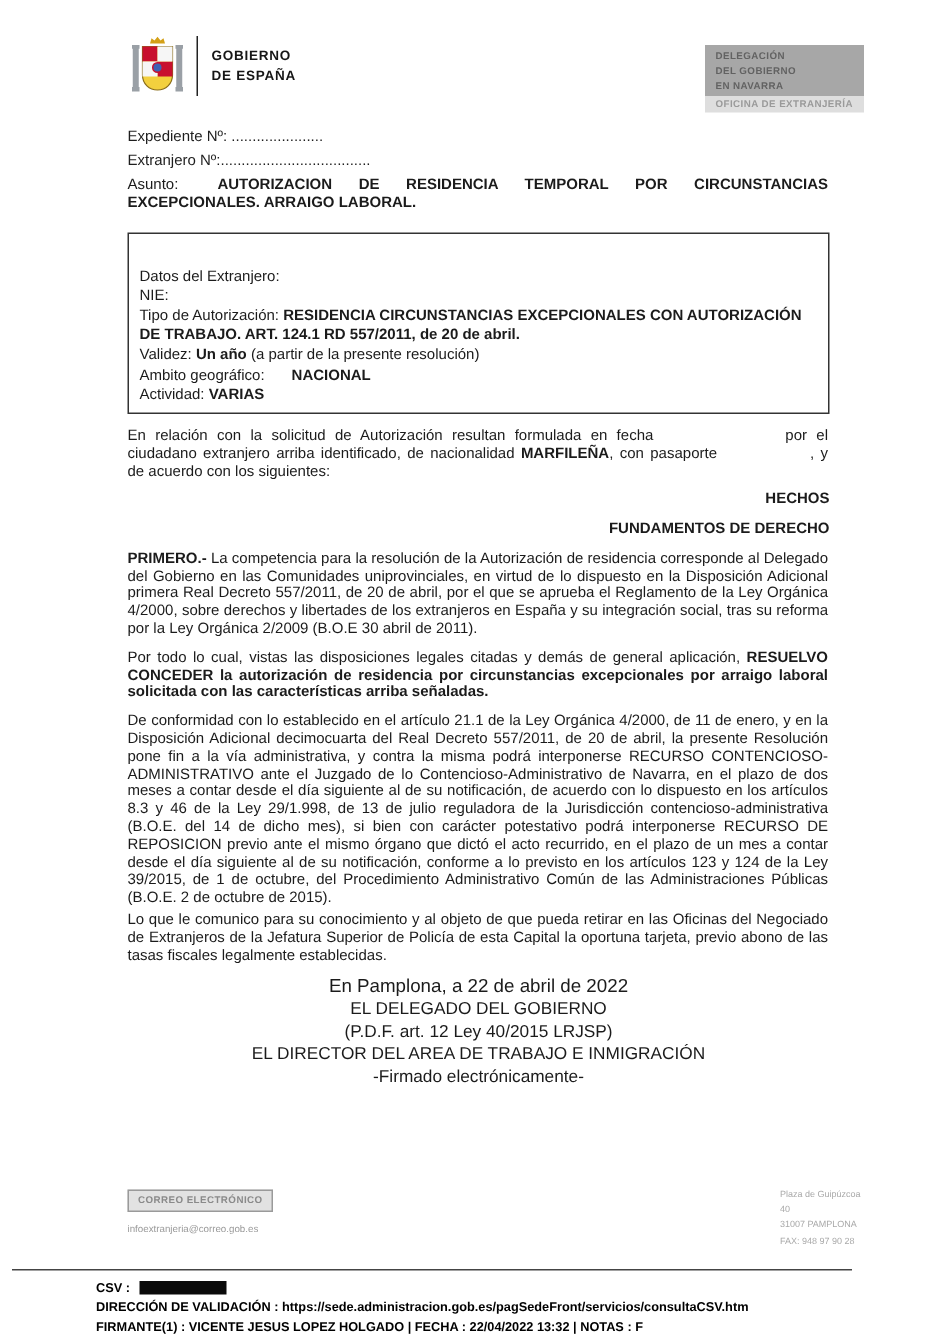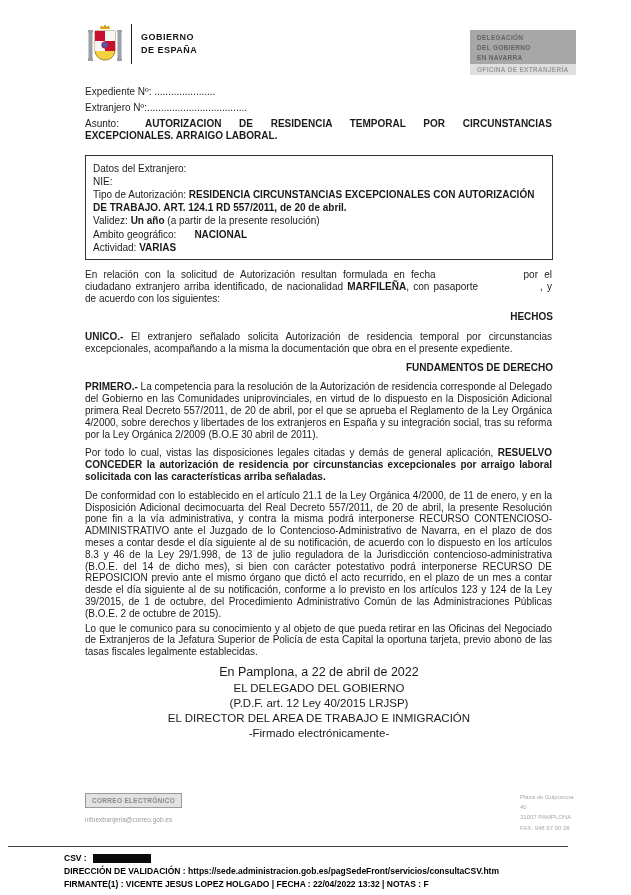--- a/index.html
+++ b/index.html
@@ -40,21 +40,21 @@
   b { font-weight: bold; }
   .sp26 { display: inline-block; width: 26px; }
   .gap-date { display: inline-block; width: 88px; }
   .gap-pass { display: inline-block; width: 62px; }
   .ml18 { margin-left: 18px; }
 
   .asunto { margin-bottom: 13px !important; }
 
   .datos-box {
     border: 1px solid #333;
-    padding: 6px 7px 5px 7px;
+    padding: 22px 7px 5px 7px;
     margin: 0 0 9px 0;
     line-height: 1.32;
     text-align: left;
   }
 
   .signature { text-align: center; font-size: 11.5px; line-height: 1.32; margin-top: 6px; }
   .signature .sig-date { font-size: 12.5px; }
 
   
   .footer-left { position: absolute; left: 85px; top: 793px; }
@@ -120,21 +120,20 @@
       <div><span>Tipo de Autorización:</span> <b>RESIDENCIA CIRCUNSTANCIAS EXCEPCIONALES CON AUTORIZACIÓN DE TRABAJO. ART. 124.1 RD 557/2011, de 20 de abril.</b></div>
       <div><span>Validez:</span> <b>Un año</b> <span>(a partir de la presente resolución)</span></div>
       <div><span>Ambito geográfico:</span><b class="ml18">NACIONAL</b></div>
       <div><span>Actividad:</span> <b>VARIAS</b></div>
     </div>
 
     <p><span>En relación con la solicitud de Autorización resultan formulada en fecha</span><span class="gap-date"></span><span>por el ciudadano extranjero arriba identificado, de nacionalidad</span> <b>MARFILEÑA</b><span>, con pasaporte</span><span class="gap-pass"></span><span>, y de acuerdo con los siguientes:</span></p>
 
     <h3>HECHOS</h3>
 
-    <p><b>UNICO.-</b> <span>El extranjero señalado solicita Autorización de residencia temporal por circunstancias excepcionales, acompañando a la misma la documentación que obra en el presente expediente.</span></p>
 
     <h3>FUNDAMENTOS DE DERECHO</h3>
 
     <p><b>PRIMERO.-</b> <span>La competencia para la resolución de la Autorización de residencia corresponde al Delegado del Gobierno en las Comunidades uniprovinciales, en virtud de lo dispuesto en la Disposición Adicional primera Real Decreto 557/2011, de 20 de abril, por el que se aprueba el Reglamento de la Ley Orgánica 4/2000, sobre derechos y libertades de los extranjeros en España y su integración social, tras su reforma por la Ley Orgánica 2/2009 (B.O.E 30 abril de 2011).</span></p>
 
 
     <p><span>Por todo lo cual, vistas las disposiciones legales citadas y demás de general aplicación,</span> <b>RESUELVO CONCEDER la autorización de residencia por circunstancias excepcionales por arraigo laboral solicitada con las características arriba señaladas.</b></p>
 
     <p style="margin-bottom:3px;">De conformidad con lo establecido en el artículo 21.1 de la Ley Orgánica 4/2000, de 11 de enero, y en la Disposición Adicional decimocuarta del Real Decreto 557/2011, de 20 de abril, la presente Resolución pone fin a la vía administrativa, y contra la misma podrá interponerse RECURSO CONTENCIOSO-ADMINISTRATIVO ante el Juzgado de lo Contencioso-Administrativo de Navarra, en el plazo de dos meses a contar desde el día siguiente al de su notificación, de acuerdo con lo dispuesto en los artículos 8.3 y 46 de la Ley 29/1.998, de 13 de julio reguladora de la Jurisdicción contencioso-administrativa (B.O.E. del 14 de dicho mes), si bien con carácter potestativo podrá interponerse RECURSO DE REPOSICION previo ante el mismo órgano que dictó el acto recurrido, en el plazo de un mes a contar desde el día siguiente al de su notificación, conforme a lo previsto en los artículos 123 y 124 de la Ley 39/2015, de 1 de octubre, del Procedimiento Administrativo Común de las Administraciones Públicas (B.O.E. 2 de octubre de 2015).</p>
 

